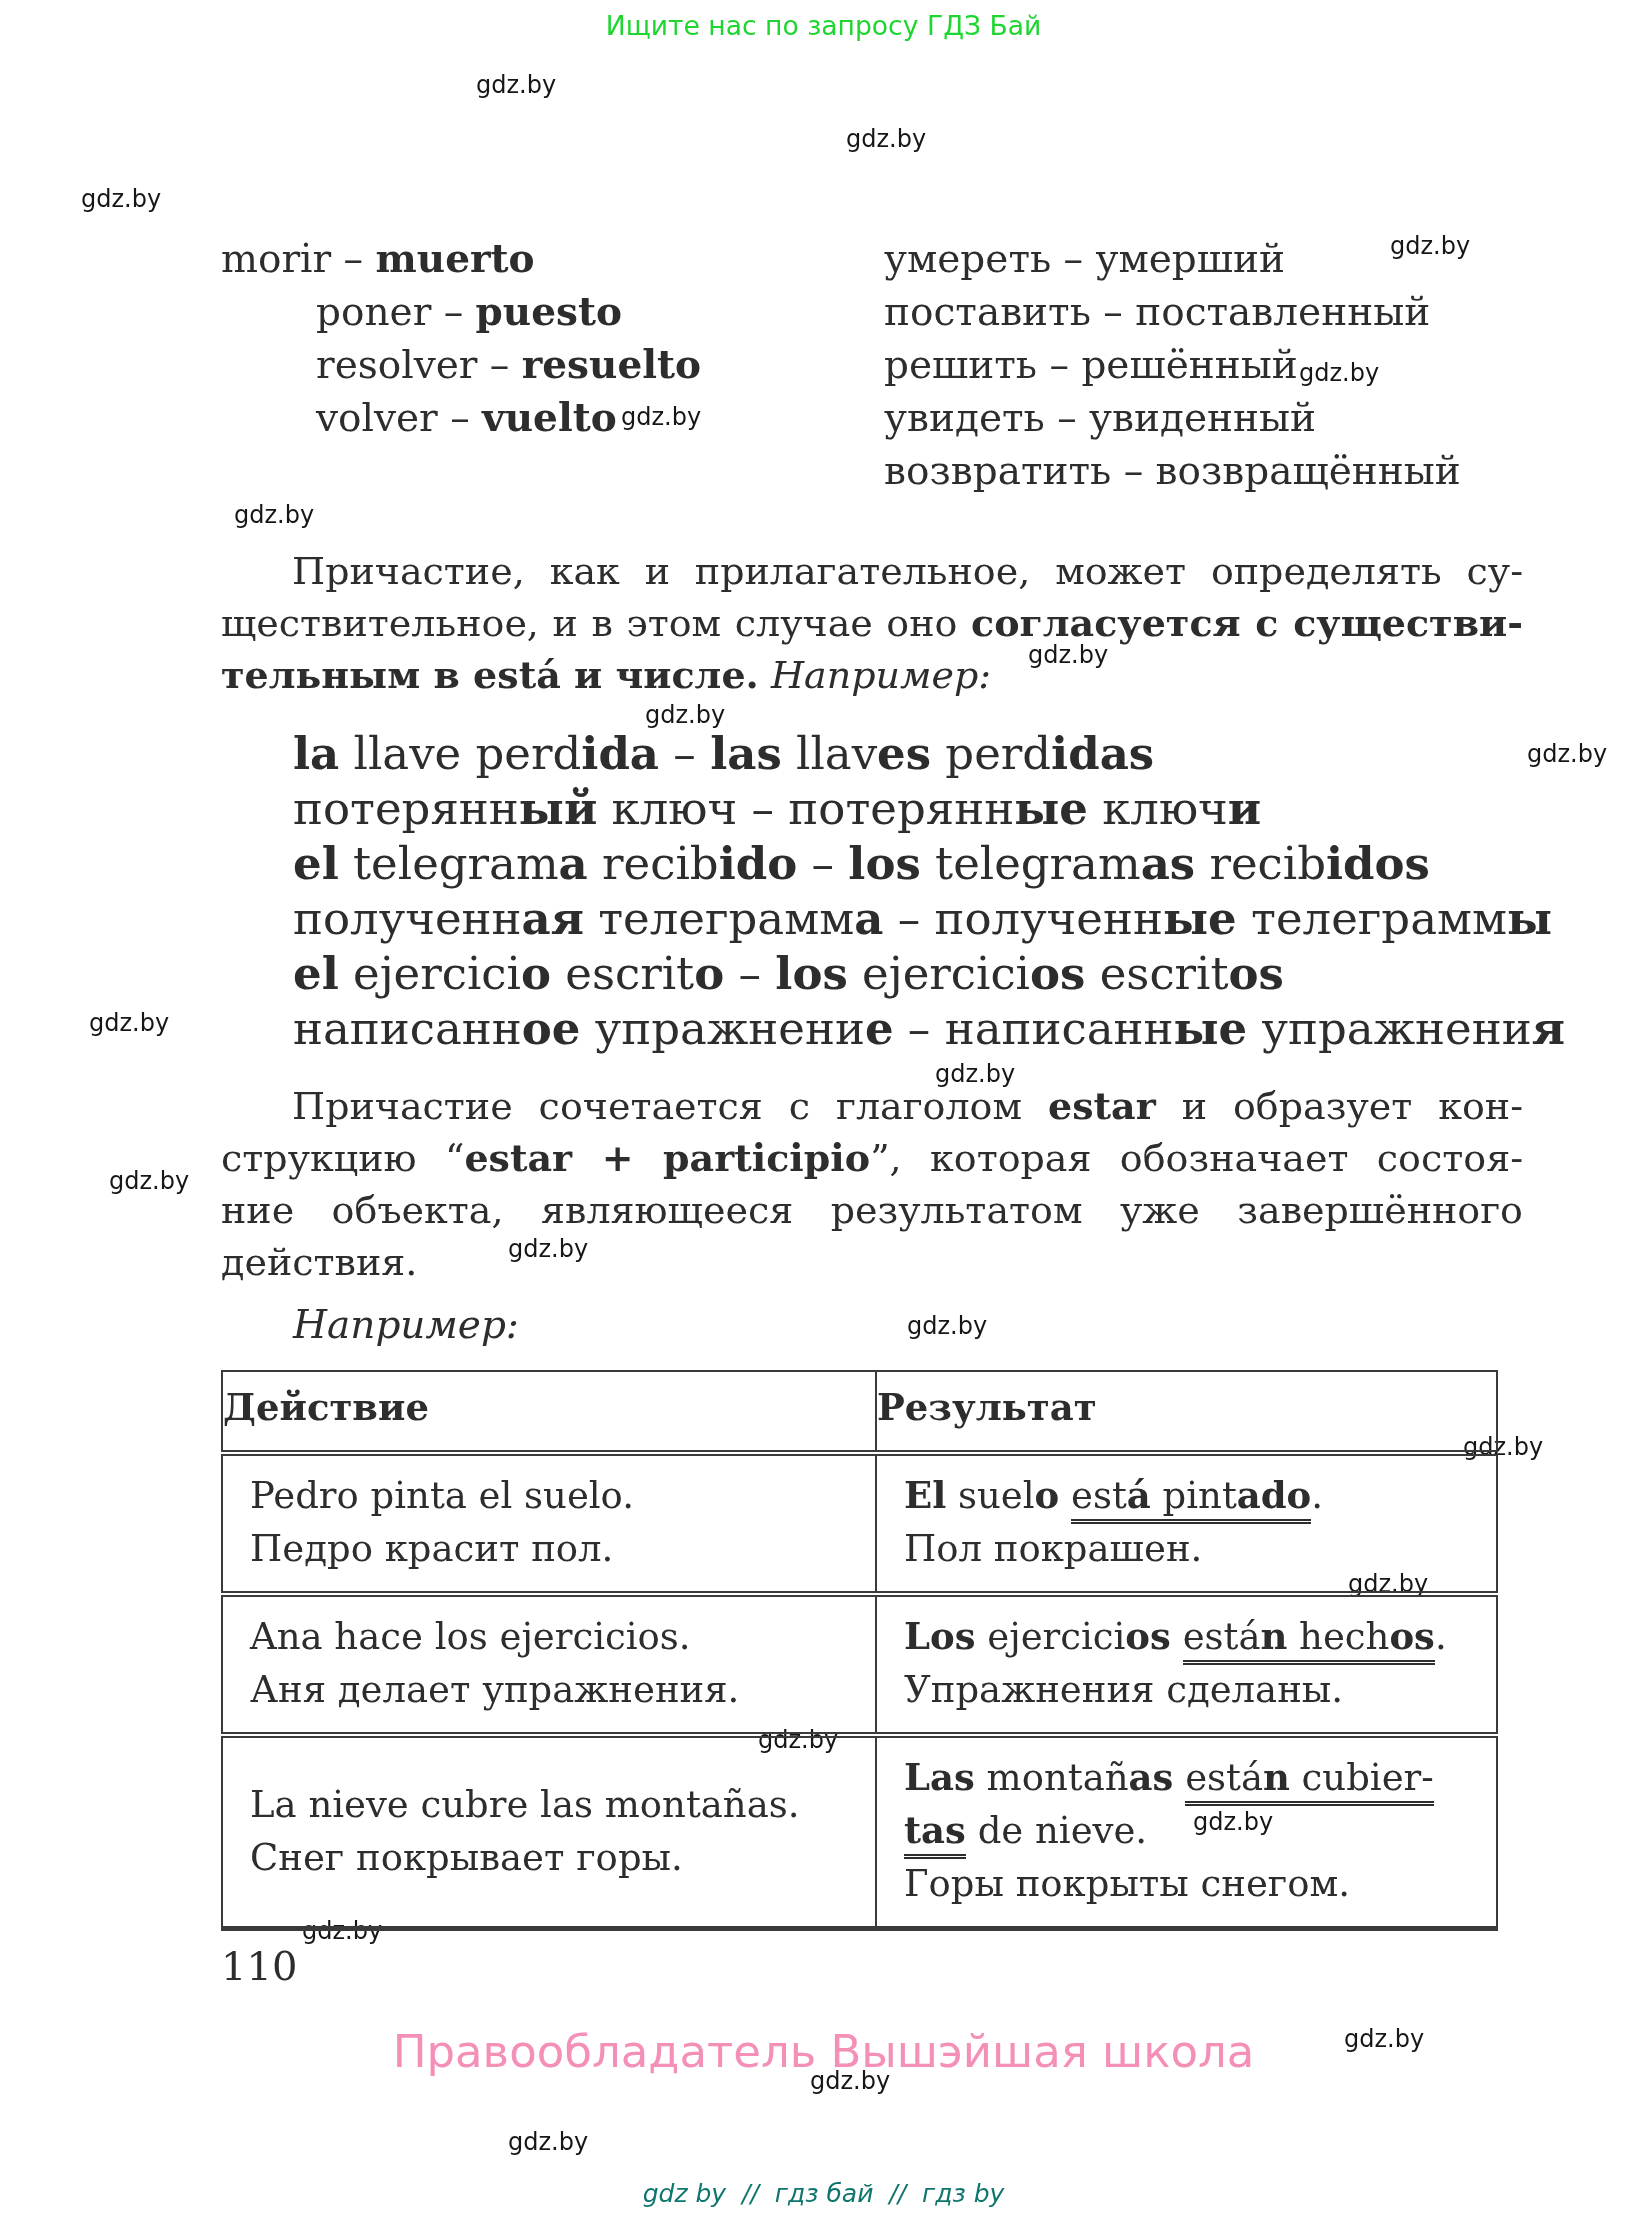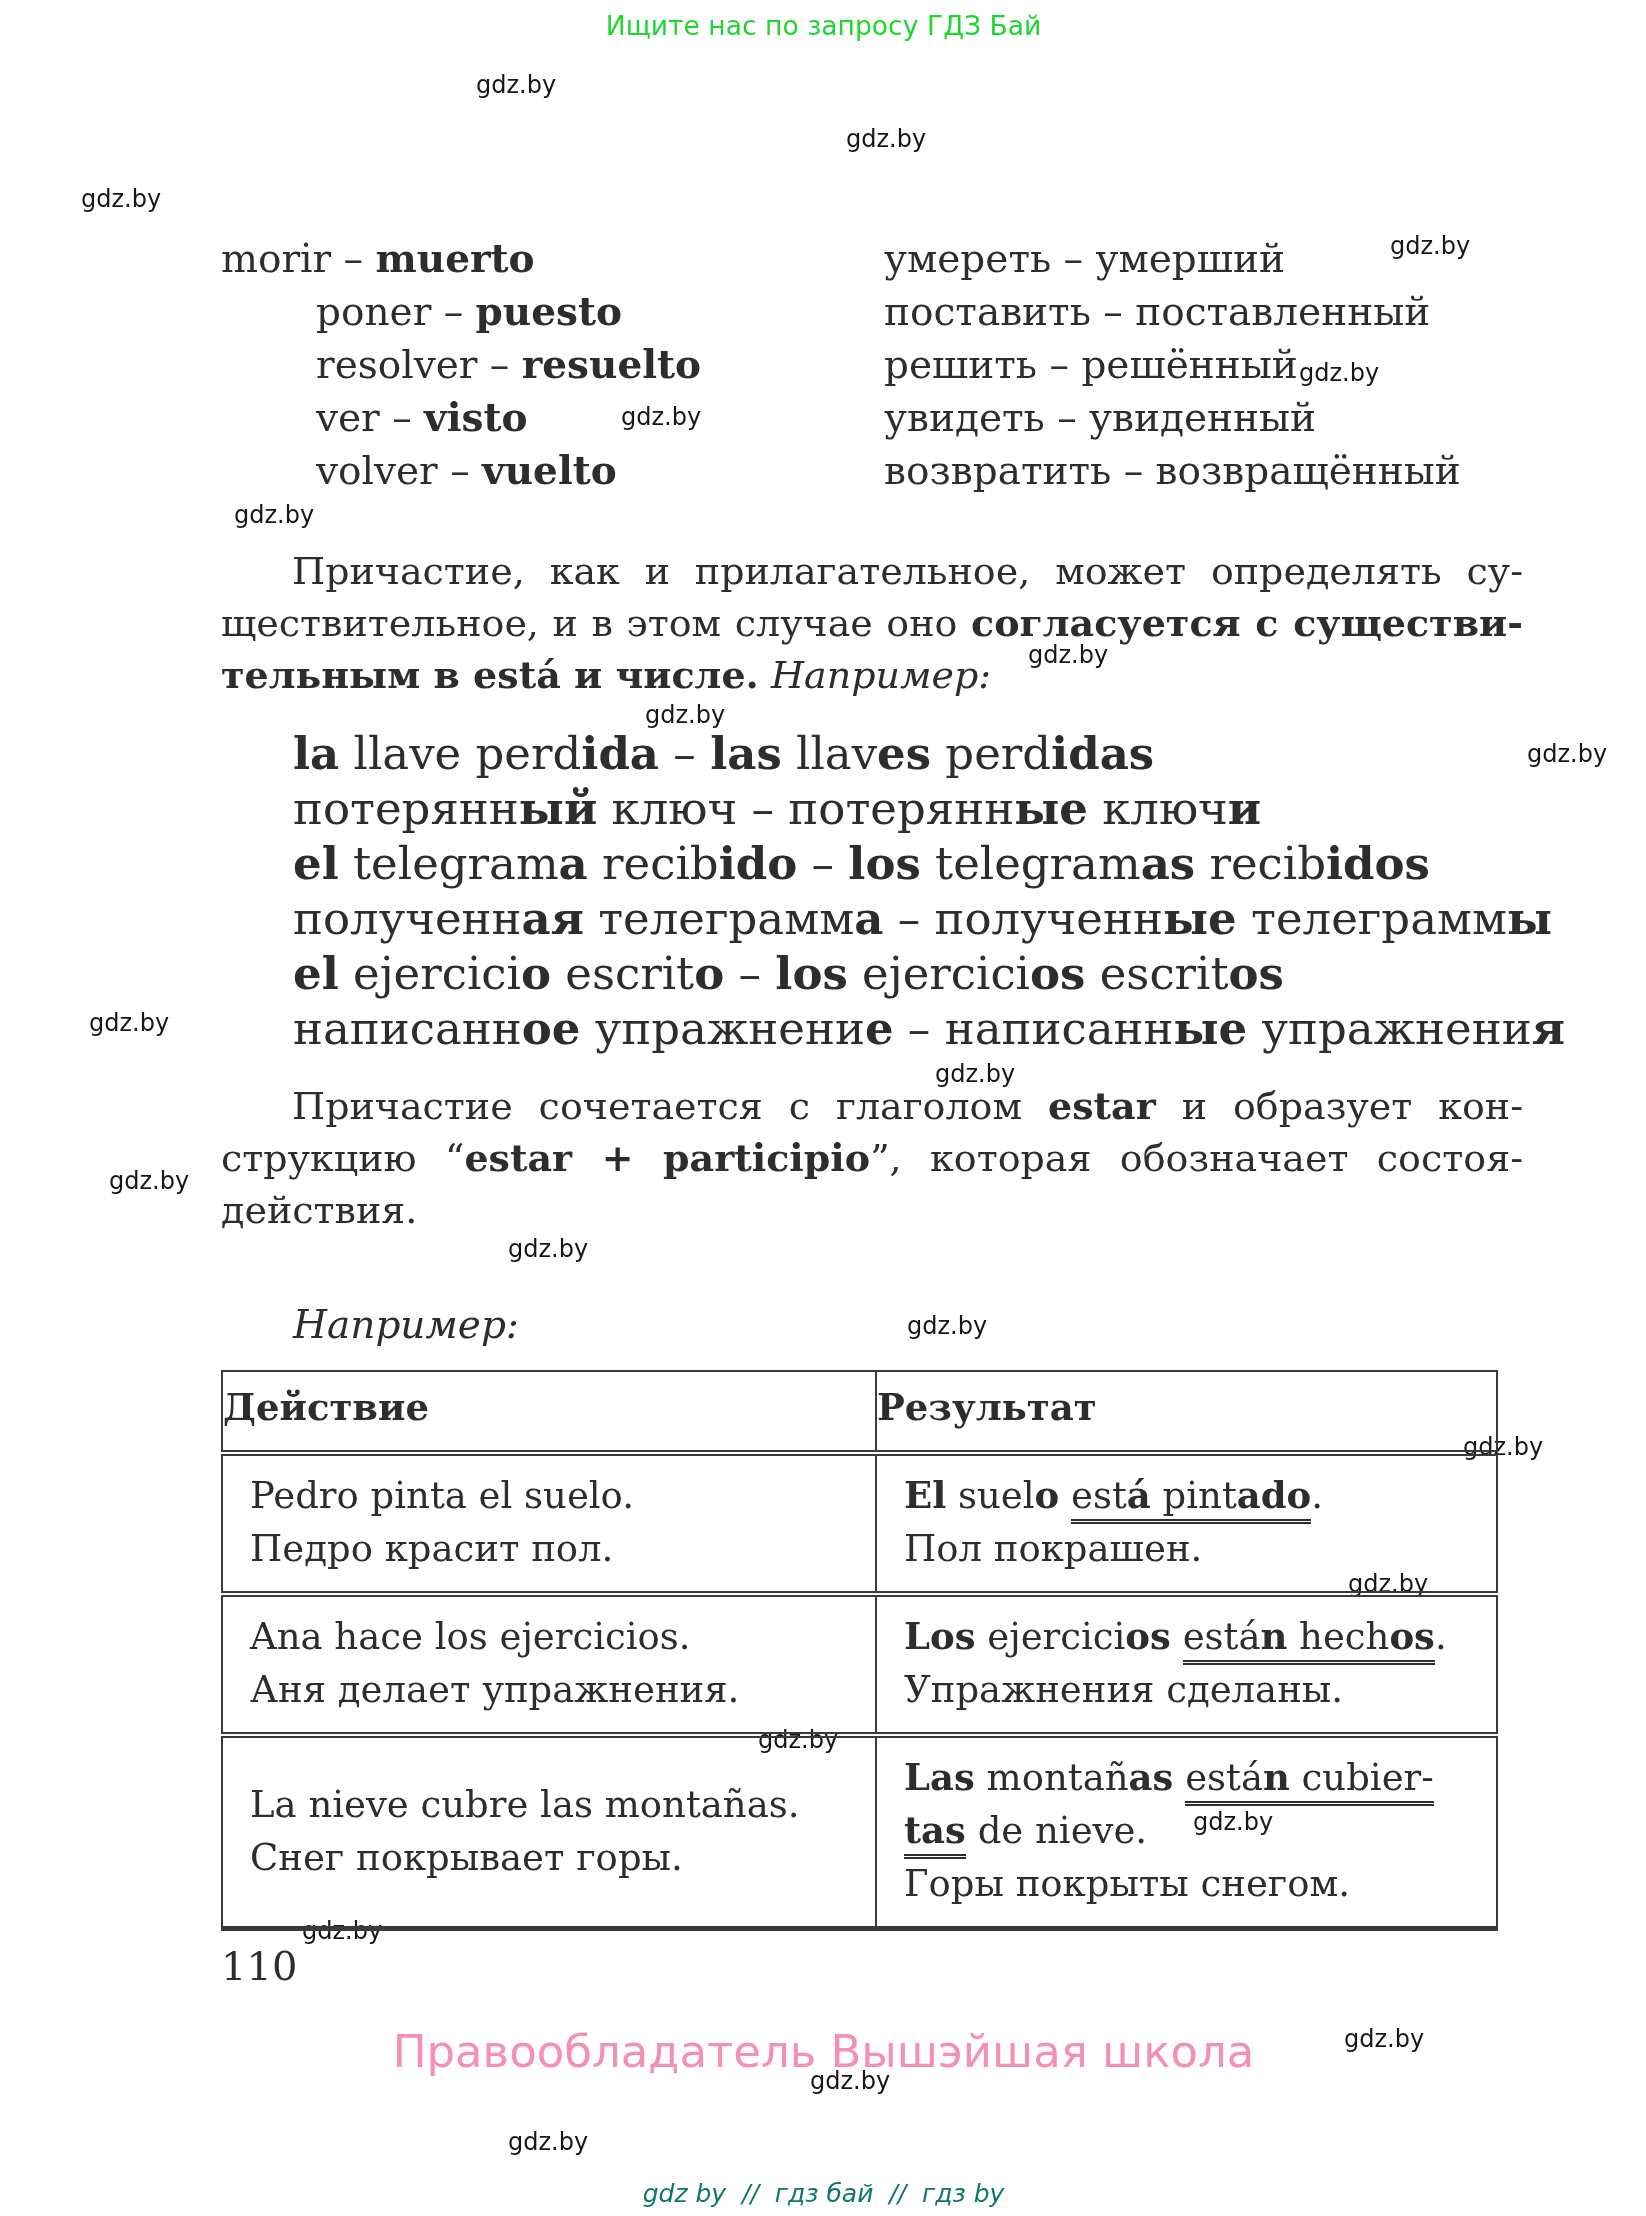--- a/index.html
+++ b/index.html
@@ -106,21 +106,20 @@
       <span class="wm" style="left: 302px; top: 1917px;">gdz.by</span>
       <span class="wm" style="left: 1344px; top: 2025px;">gdz.by</span>
       <span class="wm" style="left: 810px; top: 2067px;">gdz.by</span>
       <span class="wm" style="left: 508px; top: 2128px;">gdz.by</span>
     </div>
 
   <div class="verb-es">
     <div class="line"><span>morir – </span><span class="b">muerto</span></div>
     <div class="line ind"><span>poner – </span><span class="b">puesto</span></div>
     <div class="line ind"><span>resolver – </span><span class="b">resuelto</span></div>
-    <div class="line ind"><span>ver – </span><span class="b">visto</span></div>
     <div class="line ind"><span>volver – </span><span class="b">vuelto</span></div>
   </div>
 
   <div class="verb-ru">
     <div class="line">умереть – умерший</div>
     <div class="line">поставить – поставленный</div>
     <div class="line">решить – решённый</div>
     <div class="line">увидеть – увиденный</div>
     <div class="line">возвратить – возвращённый</div>
   </div>
@@ -136,20 +135,21 @@
     <div class="line"><span>потерянн</span><span class="b">ый</span><span> ключ – потерянн</span><span class="b">ые</span><span> ключ</span><span class="b">и</span></div>
     <div class="line"><span class="b">el</span><span> telegram</span><span class="b">a</span><span> recib</span><span class="b">ido</span><span> – </span><span class="b">los</span><span> telegram</span><span class="b">as</span><span> recib</span><span class="b">idos</span></div>
     <div class="line"><span>полученн</span><span class="b">ая</span><span> телеграмм</span><span class="b">а</span><span> – полученн</span><span class="b">ые</span><span> телеграмм</span><span class="b">ы</span></div>
     <div class="line"><span class="b">el</span><span> ejercici</span><span class="b">o</span><span> escrit</span><span class="b">o</span><span> – </span><span class="b">los</span><span> ejercici</span><span class="b">os</span><span> escrit</span><span class="b">os</span></div>
     <div class="line"><span>написанн</span><span class="b">ое</span><span> упражнени</span><span class="b">е</span><span> – написанн</span><span class="b">ые</span><span> упражнени</span><span class="b">я</span></div>
   </div>
 
   <div class="para p2">
     <div class="pline indent j"><span>Причастие сочетается с глаголом </span><span class="b">estar</span><span> и образует кон-</span></div>
     <div class="pline j"><span>струкцию “</span><span class="b">estar + participio</span><span>”, которая обозначает состоя-</span></div>
+    <div class="pline j"><span>ние объекта, являющееся результатом уже завершённого</span></div>
     <div class="pline"><span>действия.</span></div>
   </div>
 
   <div class="naprimer">Например:</div>
 
   <table class="rtable">
     <colgroup>
         <col style="width:654px">
         <col>
       </colgroup>

